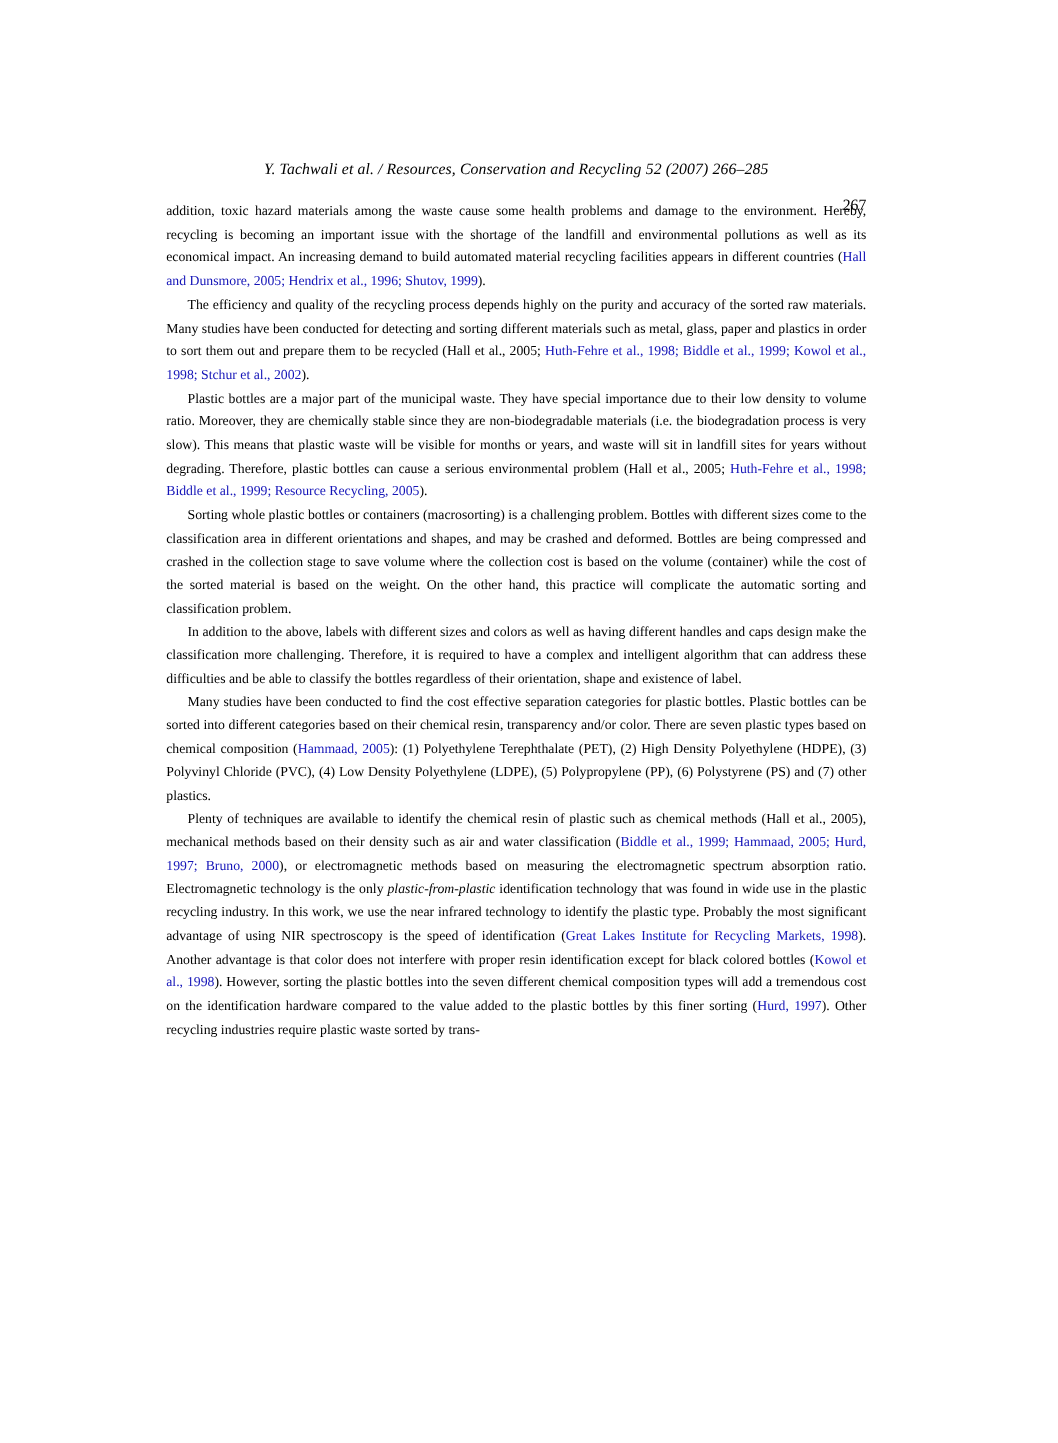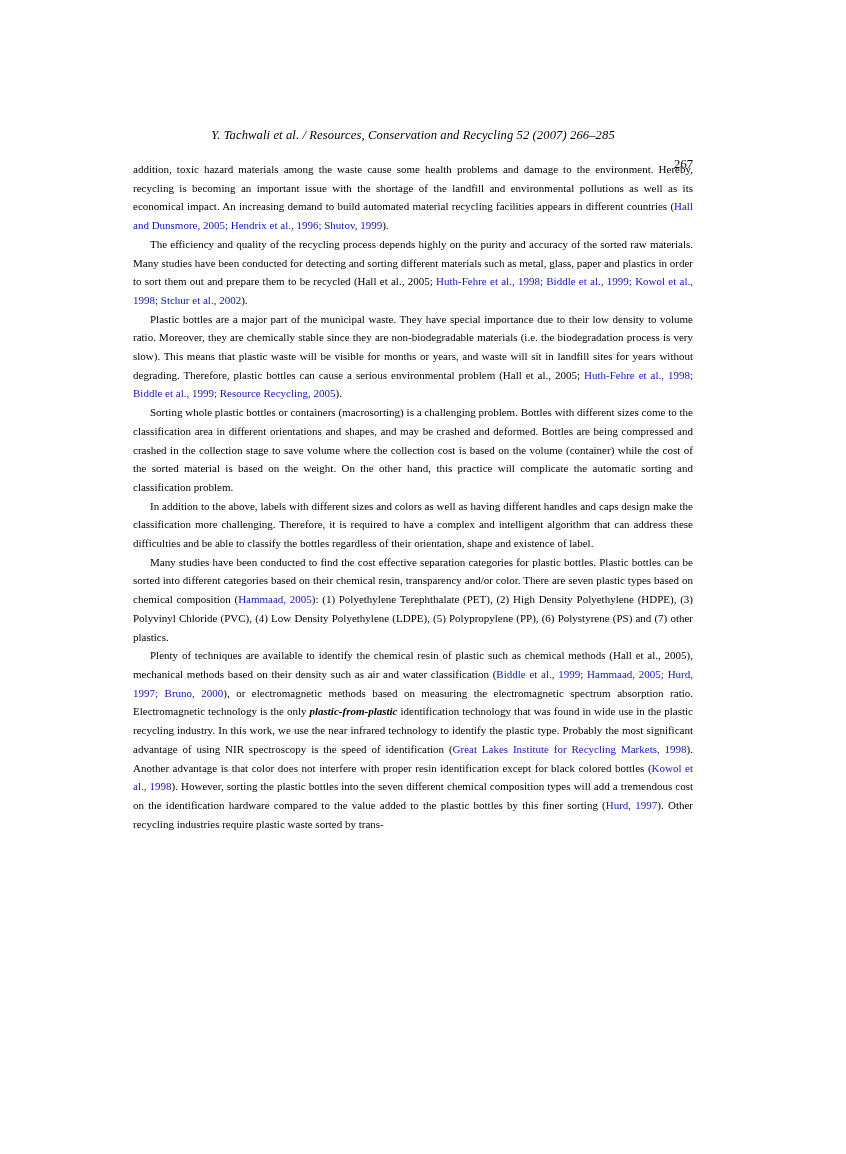--- a/index.html
+++ b/index.html
@@ -49,21 +49,21 @@
     text-align: justify;
     hyphens: auto;
     -webkit-hyphens: auto;
   }
   .para { margin: 0; }
   .para.indent { text-indent: 17px; }
   .cite-link {
     color: var(--link-color, #1414b8);
     cursor: pointer;
   }
-  .italic { font-style: italic; font-weight: bold; }
+  .italic { font-style: italic; }
 </style>
 </head>
 <body>
 
 <div class="page">
   <header class="page-header">
     <span class="running-title">Y. Tachwali et al. / Resources, Conservation and Recycling 52 (2007) 266–285</span>
     <span class="page-number">267</span>
   </header>
 

